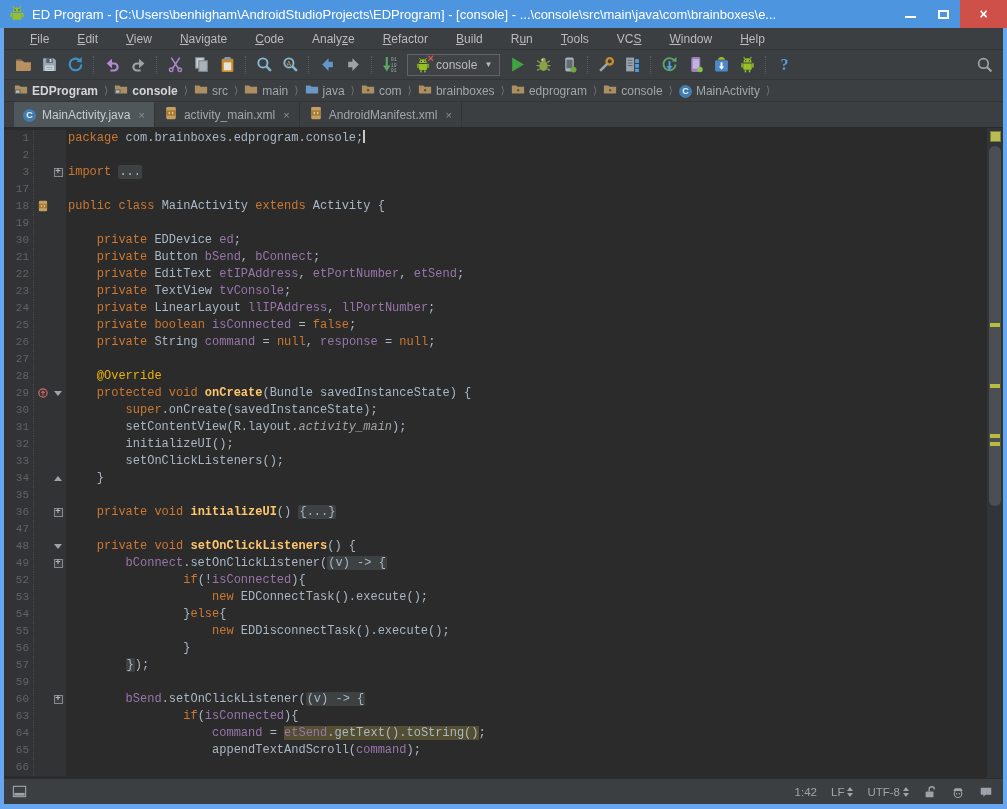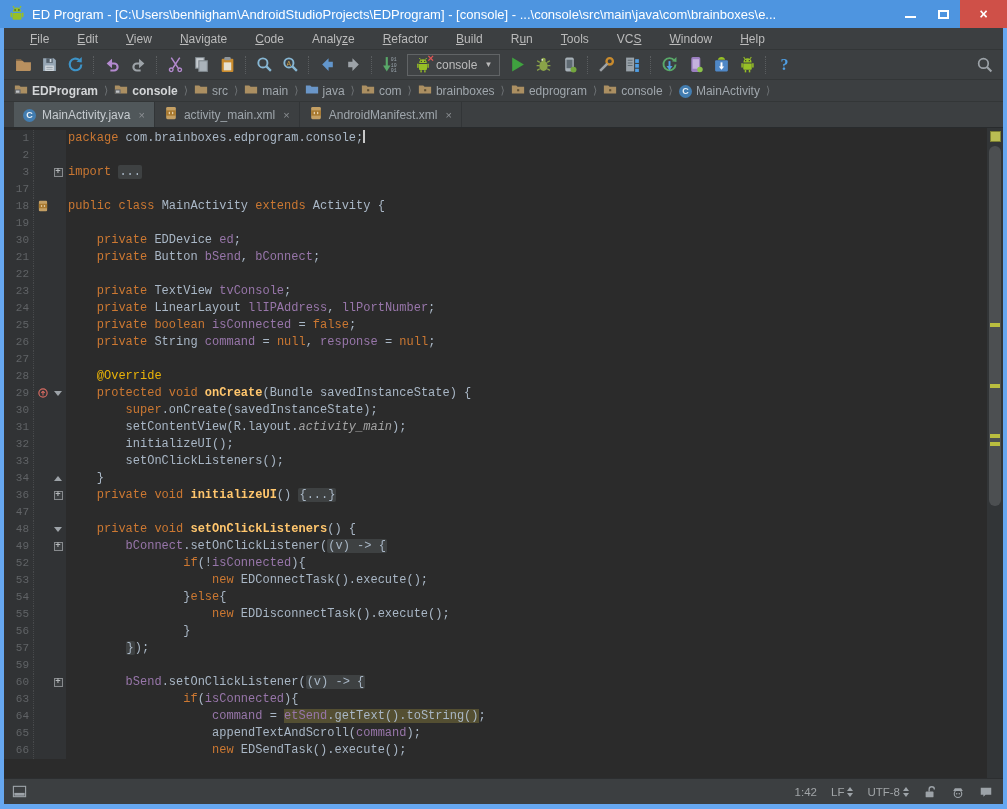--- a/index.html
+++ b/index.html
@@ -505,20 +505,21 @@
               <span class="g2"></span>
             </span>
             <pre class="code"><span class="p">    </span><span class="k">private </span><span class="p">Button </span><span class="f">bSend</span><span class="p">, </span><span class="f">bConnect</span><span class="p">;</span></pre>
           </div>
           <div class="row">
             <span class="gutter">
               <span class="ln">22</span>
               <span class="g1"></span>
               <span class="g2"></span>
             </span>
+            <pre class="code"><span class="p">    </span><span class="k">private </span><span class="p">EditText </span><span class="f">etIPAddress</span><span class="p">, </span><span class="f">etPortNumber</span><span class="p">, </span><span class="f">etSend</span><span class="p">;</span></pre>
           </div>
           <div class="row">
             <span class="gutter">
               <span class="ln">23</span>
               <span class="g1"></span>
               <span class="g2"></span>
             </span>
             <pre class="code"><span class="p">    </span><span class="k">private </span><span class="p">TextView </span><span class="f">tvConsole</span><span class="p">;</span></pre>
           </div>
           <div class="row">
@@ -613,20 +614,28 @@
               <span class="ln">34</span>
               <span class="g1"></span>
               <span class="g2">
                 <span class="tri-u"></span>
               </span>
             </span>
             <pre class="code"><span class="p">    }</span></pre>
           </div>
           <div class="row">
             <span class="gutter">
+              <span class="ln">35</span>
+              <span class="g1"></span>
+              <span class="g2"></span>
+            </span>
+            <pre class="code"></pre>
+          </div>
+          <div class="row">
+            <span class="gutter">
               <span class="ln">36</span>
               <span class="g1"></span>
               <span class="g2">
                 <span class="fbox">+</span>
               </span>
             </span>
             <pre class="code"><span class="p">    </span><span class="k">private void </span><span class="m">initializeUI</span><span class="p">() </span><span class="d">{...}</span></pre>
           </div>
           <div class="row">
             <span class="gutter">
@@ -745,21 +754,20 @@
               <span class="g2"></span>
             </span>
             <pre class="code"><span class="p">                    appendTextAndScroll(</span><span class="f">command</span><span class="p">);</span></pre>
           </div>
           <div class="row">
             <span class="gutter">
               <span class="ln">66</span>
               <span class="g1"></span>
               <span class="g2"></span>
             </span>
-            <pre class="code"><span class="p">                    </span><span class="k">new </span><span class="p">EDSendTask().execute();</span></pre>
           </div>
         </div>
       <div class="stripe" id="stripe">
         <div class="inspect"></div>
         <div class="sthumb"></div>
       <div class="wmark" style="top: 195px;"></div>
           <div class="wmark" style="top: 256px;"></div>
           <div class="wmark" style="top: 306px;"></div>
           <div class="wmark" style="top: 314px;"></div>
         </div>

